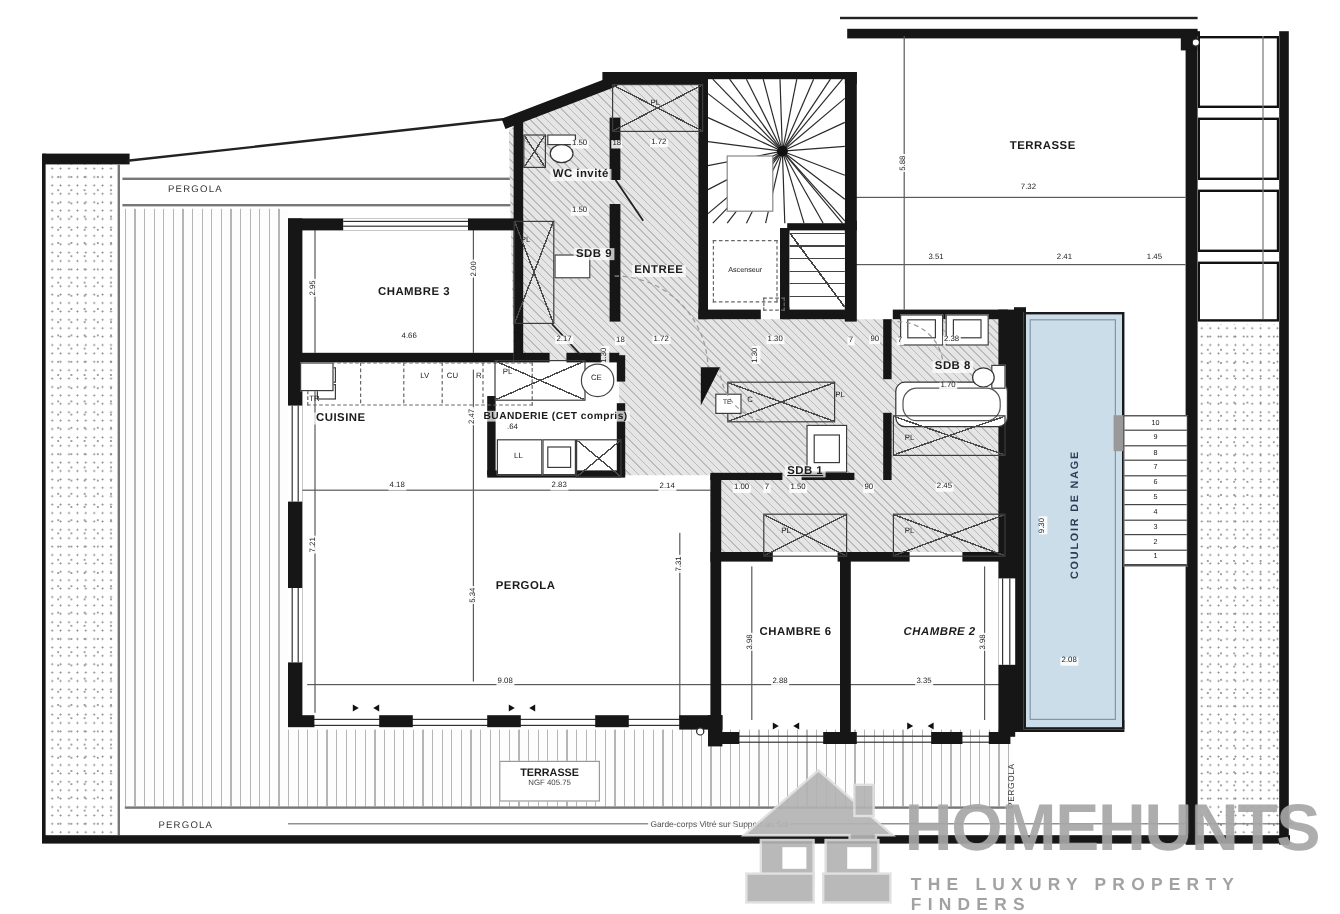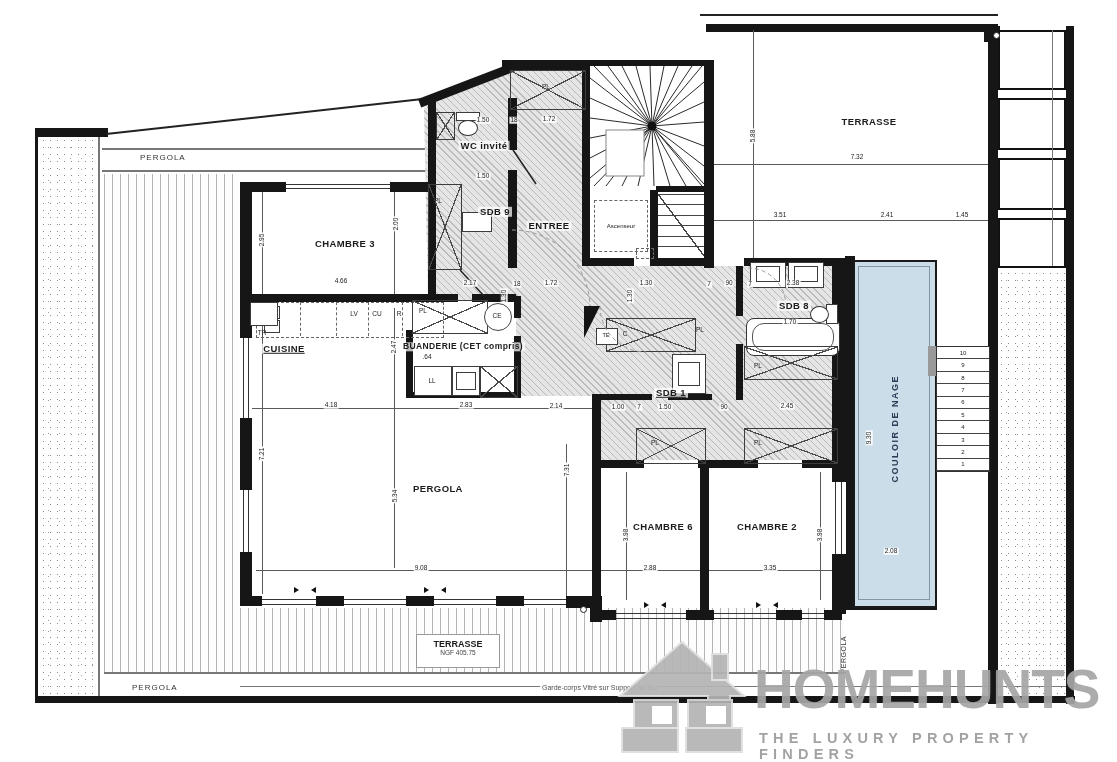--- a/index.html
+++ b/index.html
@@ -346,27 +346,27 @@
   <span class="fx" style="left:262px;top:333px;">TR</span>
   <span class="fx" style="left:497px;top:316px;">CE</span>
   <span class="fx" style="left:432px;top:381px;">LL</span>
   <span class="fx" style="left:606px;top:336px;font-size:5.5px;">TE</span>
   <span class="fx" style="left:625px;top:334px;">C</span>
 
   <div class="room" style="left:345px;top:244px;">CHAMBRE 3</div>
   <div class="room" style="left:484px;top:146px;">WC invité</div>
   <div class="room" style="left:495px;top:212px;">SDB 9</div>
   <div class="room" style="left:549px;top:226px;">ENTREE</div>
-  <div class="room" style="left:284px;top:349px;text-decoration:underline;">CUISINE</div>
+  <div class="room" style="left:284px;top:349px;">CUISINE</div>
   <div class="room" style="left:463px;top:347px;font-size:8.5px;">BUANDERIE (CET compris)</div>
   <div class="room" style="left:794px;top:306px;">SDB 8</div>
   <div class="room" style="left:671px;top:393px;text-decoration:underline;">SDB 1</div>
   <div class="room" style="left:438px;top:489px;">PERGOLA</div>
   <div class="room" style="left:663px;top:527px;">CHAMBRE 6</div>
-  <div class="room" style="left:767px;top:527px;">CHAMBRE 2</div>
+  <div class="room" style="left:783px;top:527px;font-style:italic;">CHAMBRE 2</div>
 
   <div class="abs" style="left:140px;top:153px;font-size:8px;letter-spacing:1px;color:#333;z-index:8;">PERGOLA</div>
   <div class="abs" style="left:132px;top:683px;font-size:8px;letter-spacing:1px;color:#333;z-index:8;">PERGOLA</div>
   <div class="vert-pergola" style="left:840px;top:636px;">PERGOLA</div>
   <div class="room" style="left:869px;top:122px;background:none;">TERRASSE</div>
   <div class="abs" style="left:416px;top:634px;width:82px;height:32px;background:#fff;border:1px solid #999;z-index:8;text-align:center;">
     <div style="font-size:9px;font-weight:bold;color:#1b1b1b;margin-top:4px;">TERRASSE</div>
     <div style="font-size:6.5px;color:#444;">NGF 405.75</div>
   </div>
   <div class="abs" style="left:540px;top:684px;font-size:7px;color:#555;background:rgba(255,255,255,.85);padding:0 2px;z-index:9;">Garde-corps Vitré sur Support au Sol</div>

